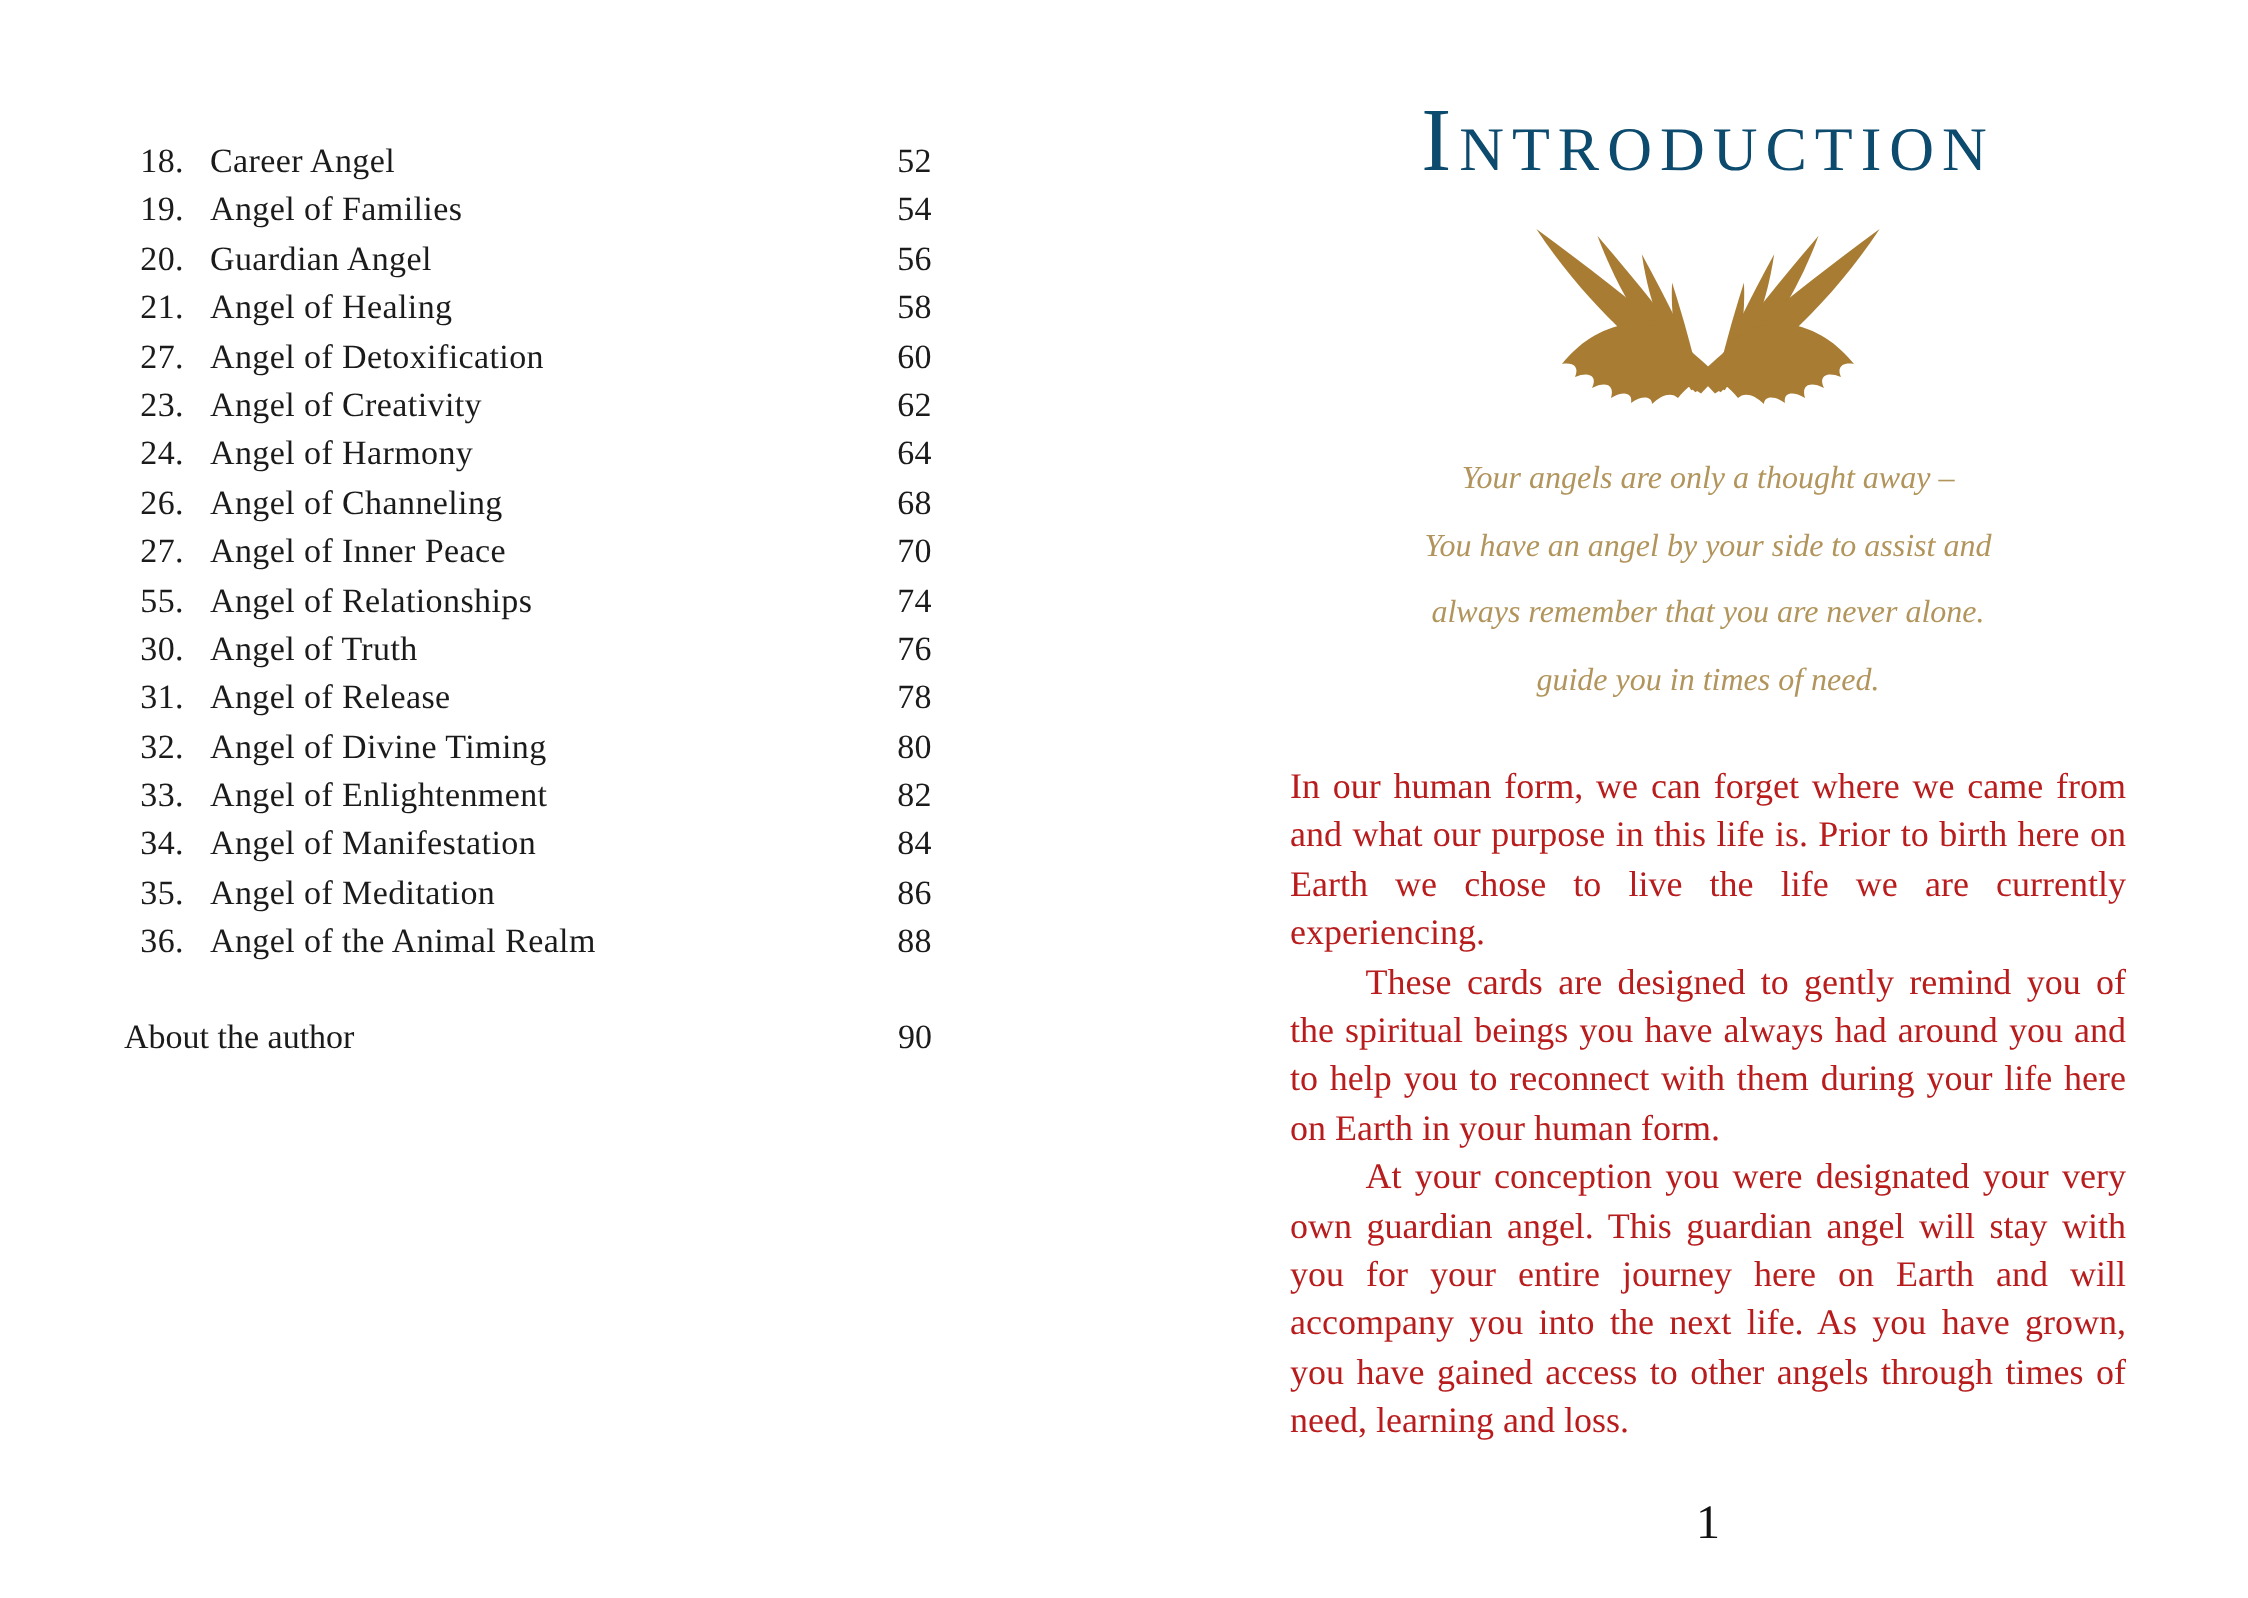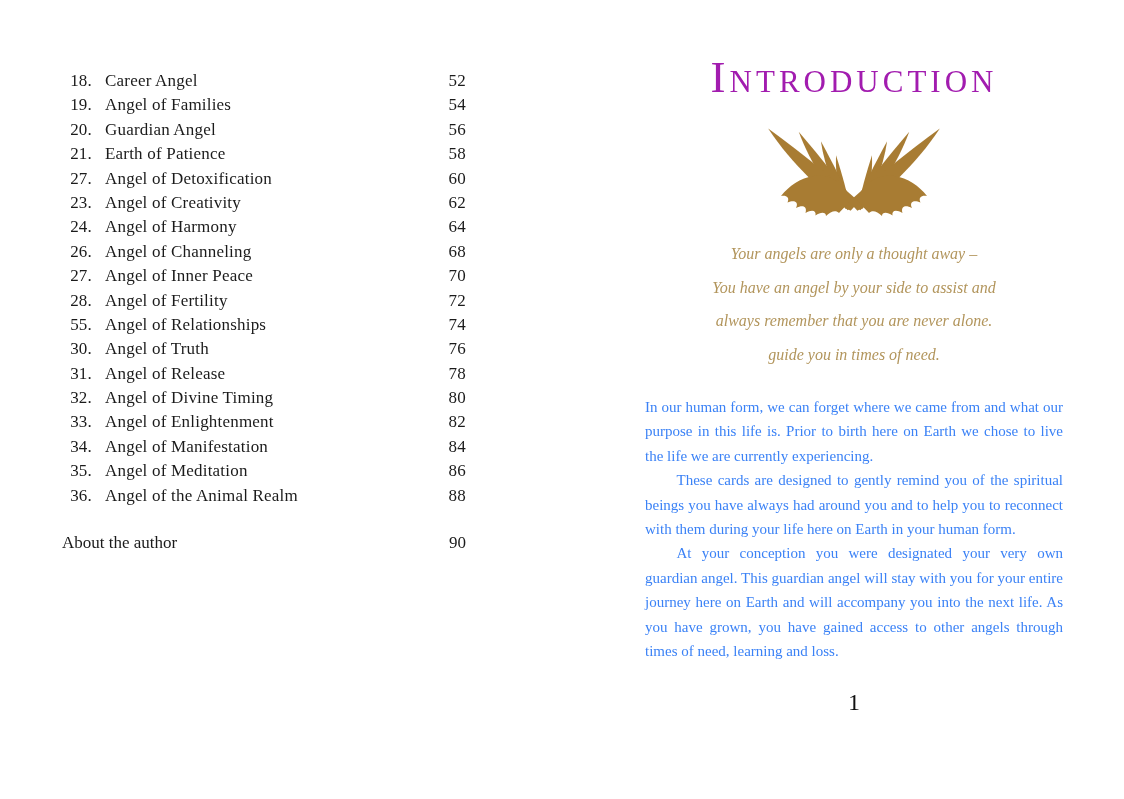--- a/index.html
+++ b/index.html
@@ -39,23 +39,23 @@
   .about-page  { margin-left:auto; }
 
   
   .page-right {
     position:absolute;
     left:645px; top:48px; width:418px;
     text-align:center;
   }
   .intro-title {
     font-size:31px;
-    line-height:59px;
+    line-height:44px;
     letter-spacing:4px;
-    color:#a21caf;
+    color:#0c4a6e;
     font-weight:400;
     white-space:nowrap;
   }
   .intro-title .cap {
     font-size:45px;
     letter-spacing:4px;
   }
   .wings {
     display:block;
     margin:8px auto 0;
@@ -64,23 +64,23 @@
   .quote {
     margin-top:18px;
     font-style:italic;
     font-size:16px;
     line-height:33.5px;
     color:#b2955c;
   }
   .body-text {
     margin-top:24px;
     text-align:justify;
-    font-size:15px;
+    font-size:18px;
     line-height:24.4px;
-    color:#3b82f6;
+    color:#b91c1c;
   }
   .body-text p { margin:0; }
   .body-text p + p { text-indent:2.1em; }
   .folio {
     margin-top:26px;
     text-align:center;
     font-size:24px;
     color:#111;
   }
 </style>
@@ -101,21 +101,21 @@
        <span class="toc-title">Angel of Families</span>
        <span class="toc-page">54</span>
      </div>
         <div class="toc-row">
        <span class="toc-num">20.</span>
        <span class="toc-title">Guardian Angel</span>
        <span class="toc-page">56</span>
      </div>
         <div class="toc-row">
        <span class="toc-num">21.</span>
-       <span class="toc-title">Earth of Patience</span>
+       <span class="toc-title">Angel of Healing</span>
        <span class="toc-page">58</span>
      </div>
         <div class="toc-row">
        <span class="toc-num">27.</span>
        <span class="toc-title">Angel of Detoxification</span>
        <span class="toc-page">60</span>
      </div>
         <div class="toc-row">
        <span class="toc-num">23.</span>
        <span class="toc-title">Angel of Creativity</span>
@@ -128,25 +128,20 @@
      </div>
         <div class="toc-row">
        <span class="toc-num">26.</span>
        <span class="toc-title">Angel of Channeling</span>
        <span class="toc-page">68</span>
      </div>
         <div class="toc-row">
        <span class="toc-num">27.</span>
        <span class="toc-title">Angel of Inner Peace</span>
        <span class="toc-page">70</span>
-     </div>
-        <div class="toc-row">
-       <span class="toc-num">28.</span>
-       <span class="toc-title">Angel of Fertility</span>
-       <span class="toc-page">72</span>
      </div>
         <div class="toc-row">
        <span class="toc-num">55.</span>
        <span class="toc-title">Angel of Relationships</span>
        <span class="toc-page">74</span>
      </div>
         <div class="toc-row">
        <span class="toc-num">30.</span>
        <span class="toc-title">Angel of Truth</span>
        <span class="toc-page">76</span>

